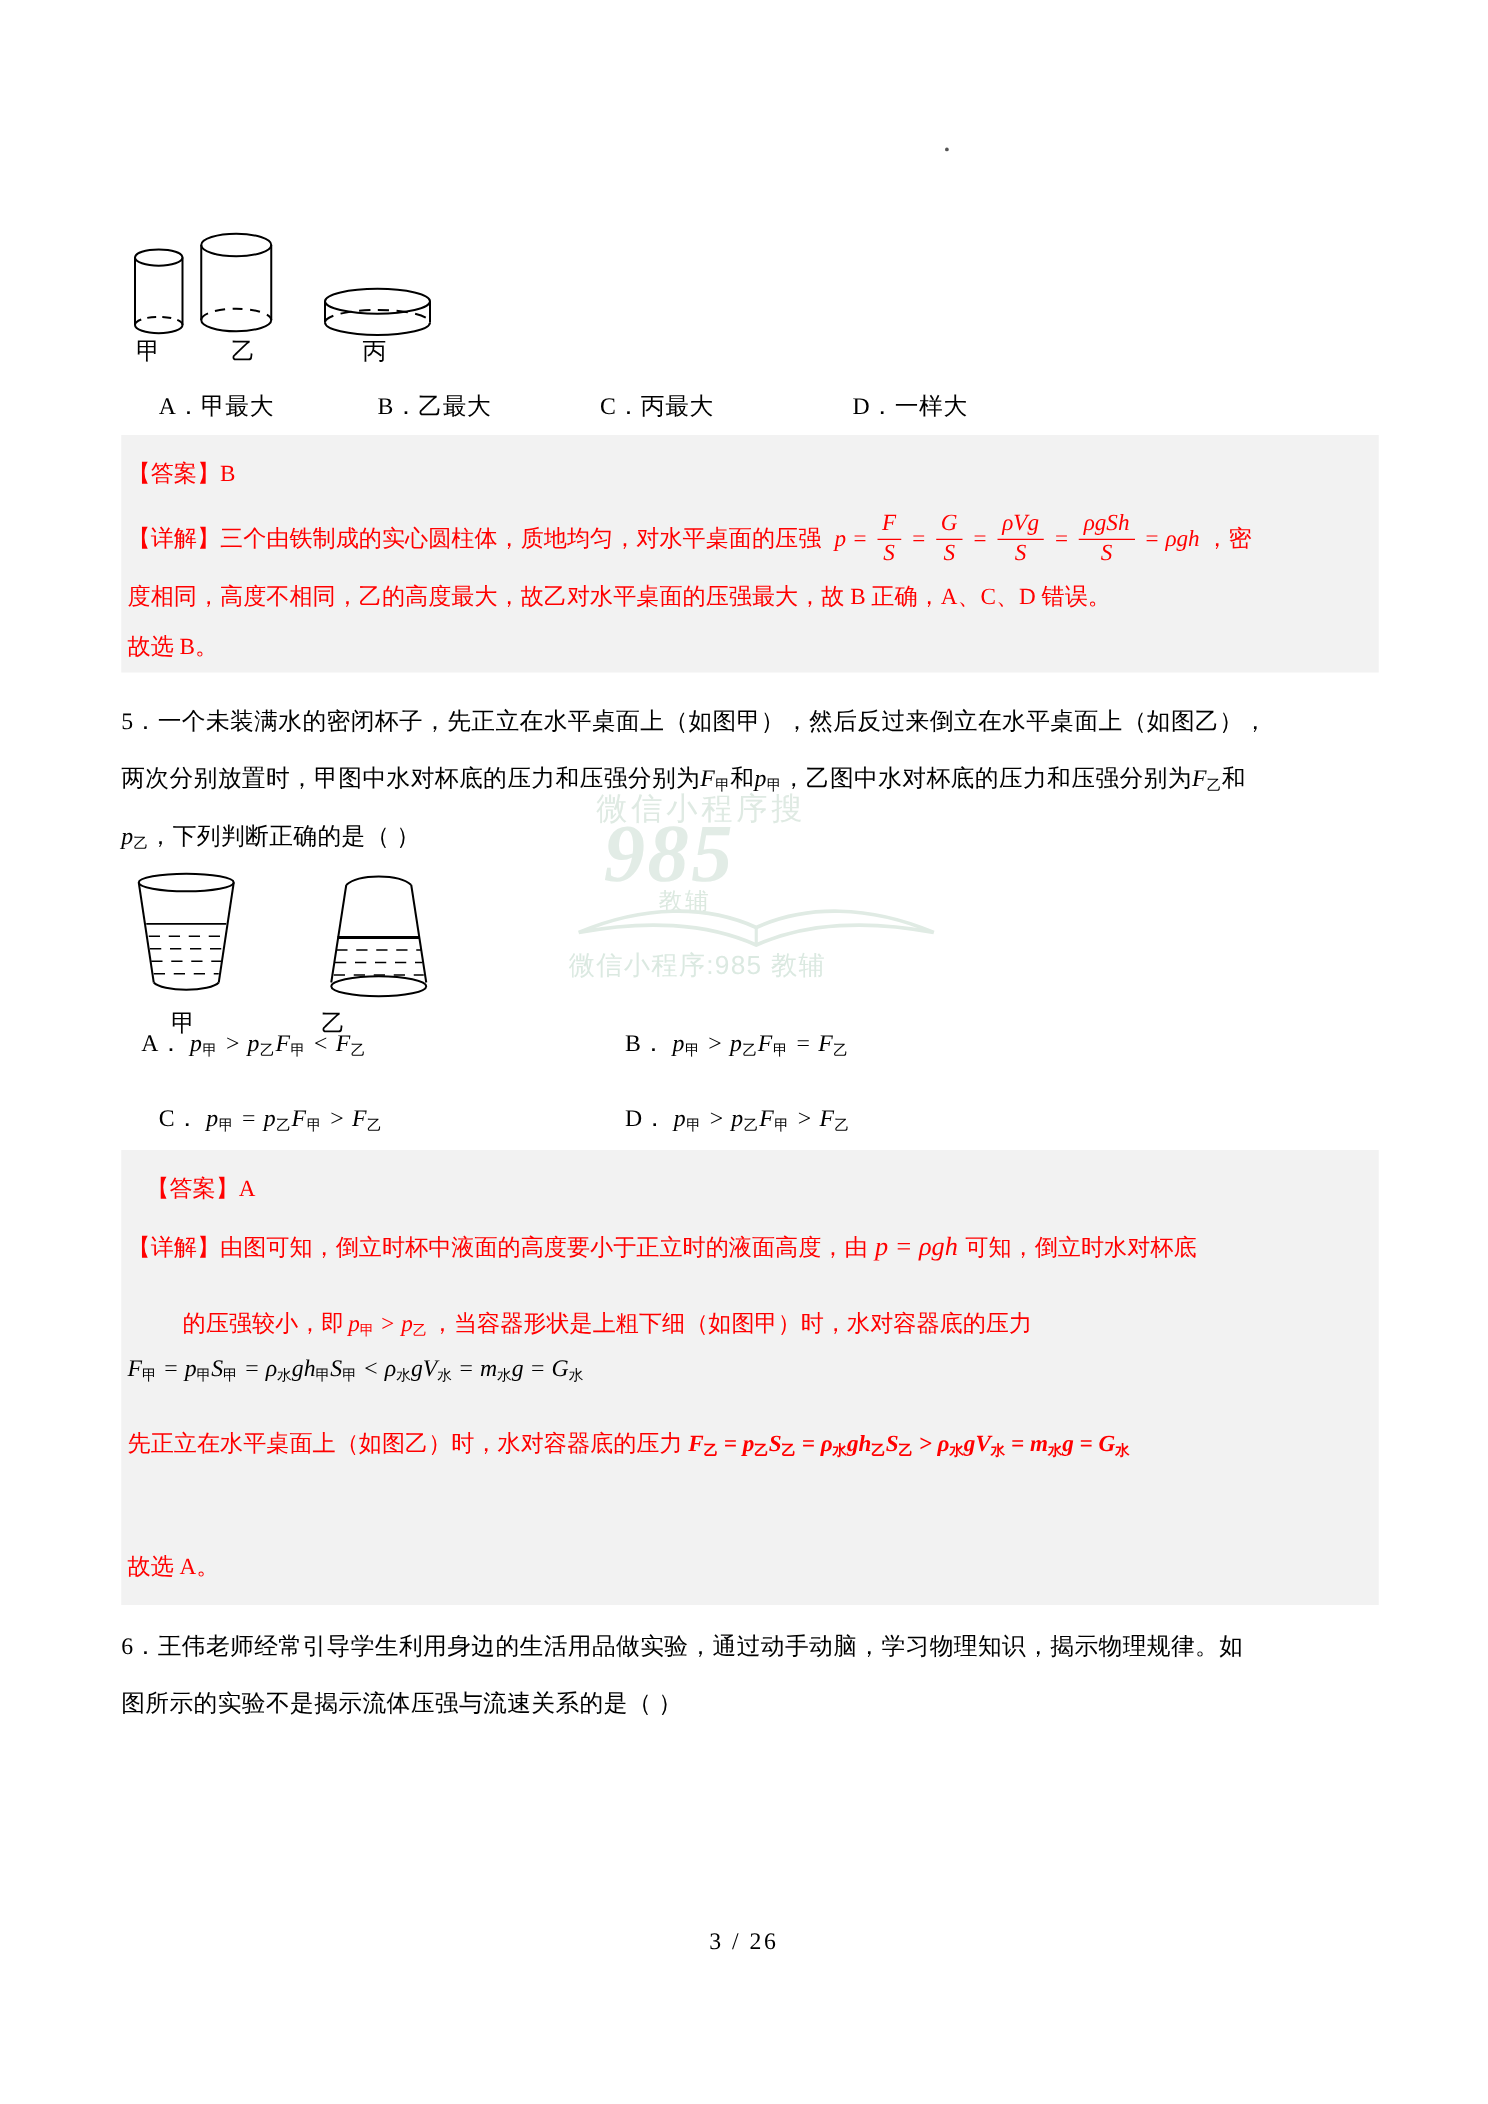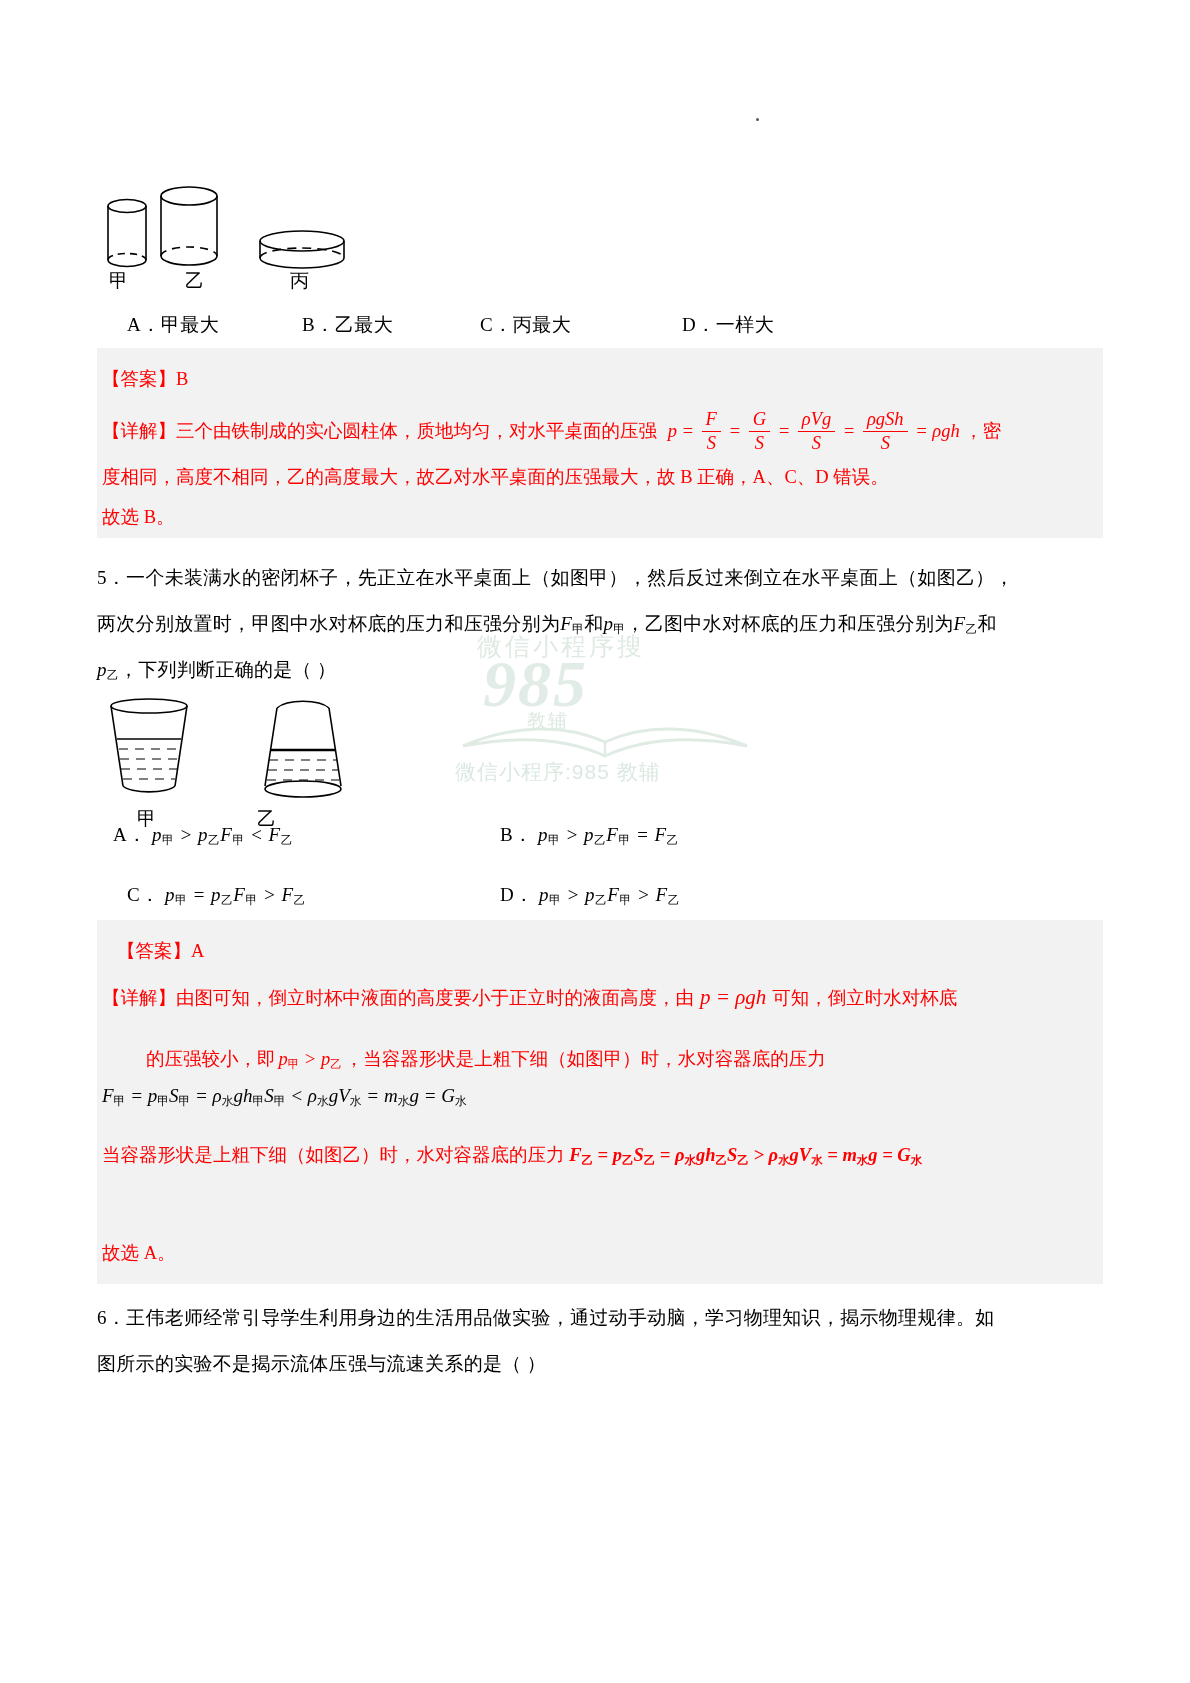--- a/index.html
+++ b/index.html
@@ -373,21 +373,21 @@
         <span class="m">
           <span class="mi">F</span><sub class="cn">甲</sub> = <span class="mi">p</span><sub class="cn">甲</sub><span class="mi">S</span><sub class="cn">甲</sub> =
           <span class="mi">ρ</span><sub class="cn">水</sub><span class="mi">gh</span><sub class="cn">甲</sub><span class="mi">S</span><sub class="cn">甲</sub> &lt;
           <span class="mi">ρ</span><sub class="cn">水</sub><span class="mi">gV</span><sub class="cn">水</sub> =
           <span class="mi">m</span><sub class="cn">水</sub><span class="mi">g</span> =
           <span class="mi">G</span><sub class="cn">水</sub>
         </span>
       </div>
 
       <div class="line" style="left:5px; top:222px;">
-        <span>当容器形状是上粗下细（如图乙）时，水对容器底的压力</span><span class="m" style="margin-left:0;font-weight:bold;">
+        <span>先正立在水平桌面上（如图乙）时，水对容器底的压力</span><span class="m" style="margin-left:0;font-weight:bold;">
           <span class="mi">F</span><sub class="cn">乙</sub> = <span class="mi">p</span><sub class="cn">乙</sub><span class="mi">S</span><sub class="cn">乙</sub> =
           <span class="mi">ρ</span><sub class="cn">水</sub><span class="mi">gh</span><sub class="cn">乙</sub><span class="mi">S</span><sub class="cn">乙</sub> &gt;
           <span class="mi">ρ</span><sub class="cn">水</sub><span class="mi">gV</span><sub class="cn">水</sub> =
           <span class="mi">m</span><sub class="cn">水</sub><span class="mi">g</span> =
           <span class="mi">G</span><sub class="cn">水</sub>
         </span>
       </div>
 
 
       <div class="line" style="left:5px; top:320px;">故选 A。</div>
@@ -395,14 +395,15 @@
 
     <div class="qtext" style="left:0; top:1295px; width:1006px;">
       <div class="ln" style="left:0px; top:0px;">
         <span>6．</span><span>王伟老师经常引导学生利用身边的生活用品做实验，通过动手动脑，学习物理知识，揭示物理规律。如</span>
       </div>
       <div class="ln" style="left:0px; top:46px;">图所示的实验不是揭示流体压强与流速关系的是（        ）</div>
     </div>
 
   </div>
 
+  <div class="footer">3 / 26</div>
 
 </div>
 
 </body></html>

